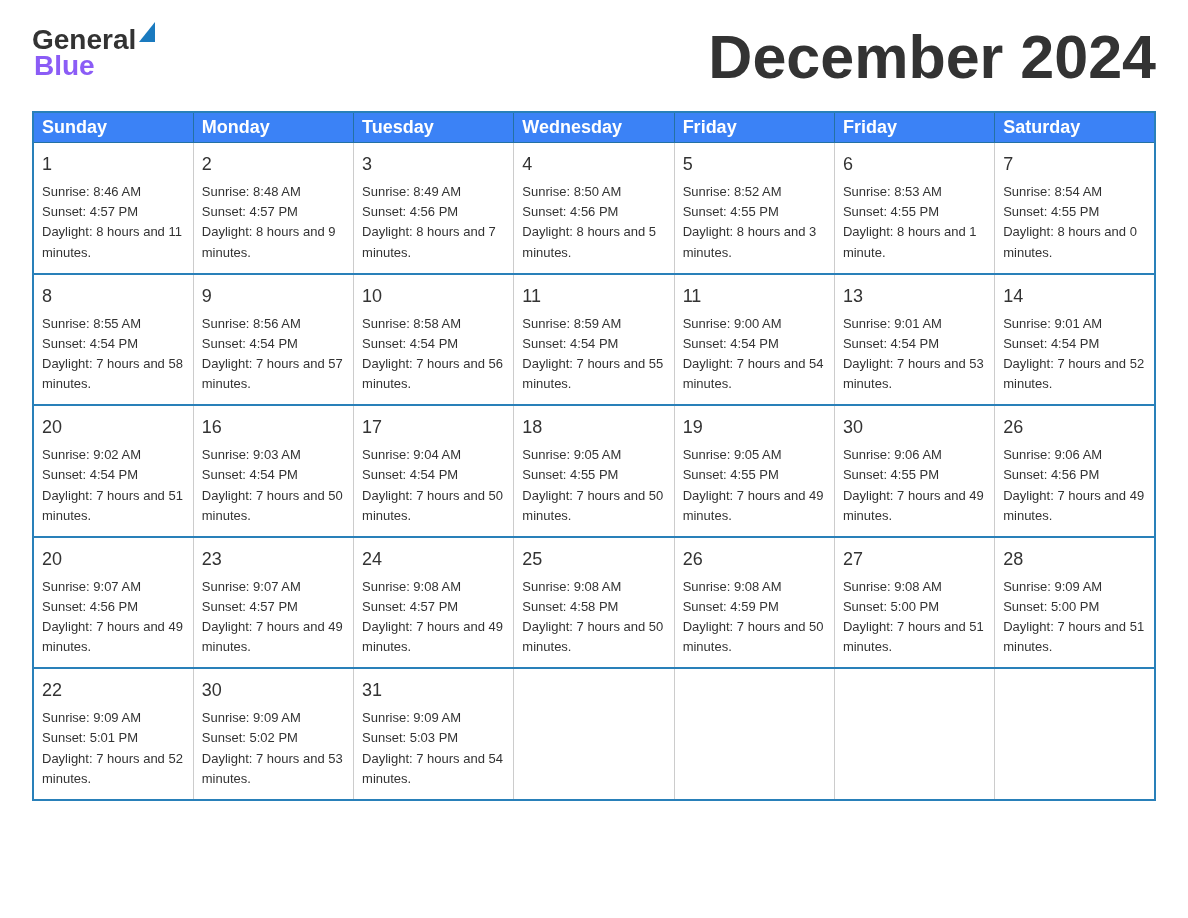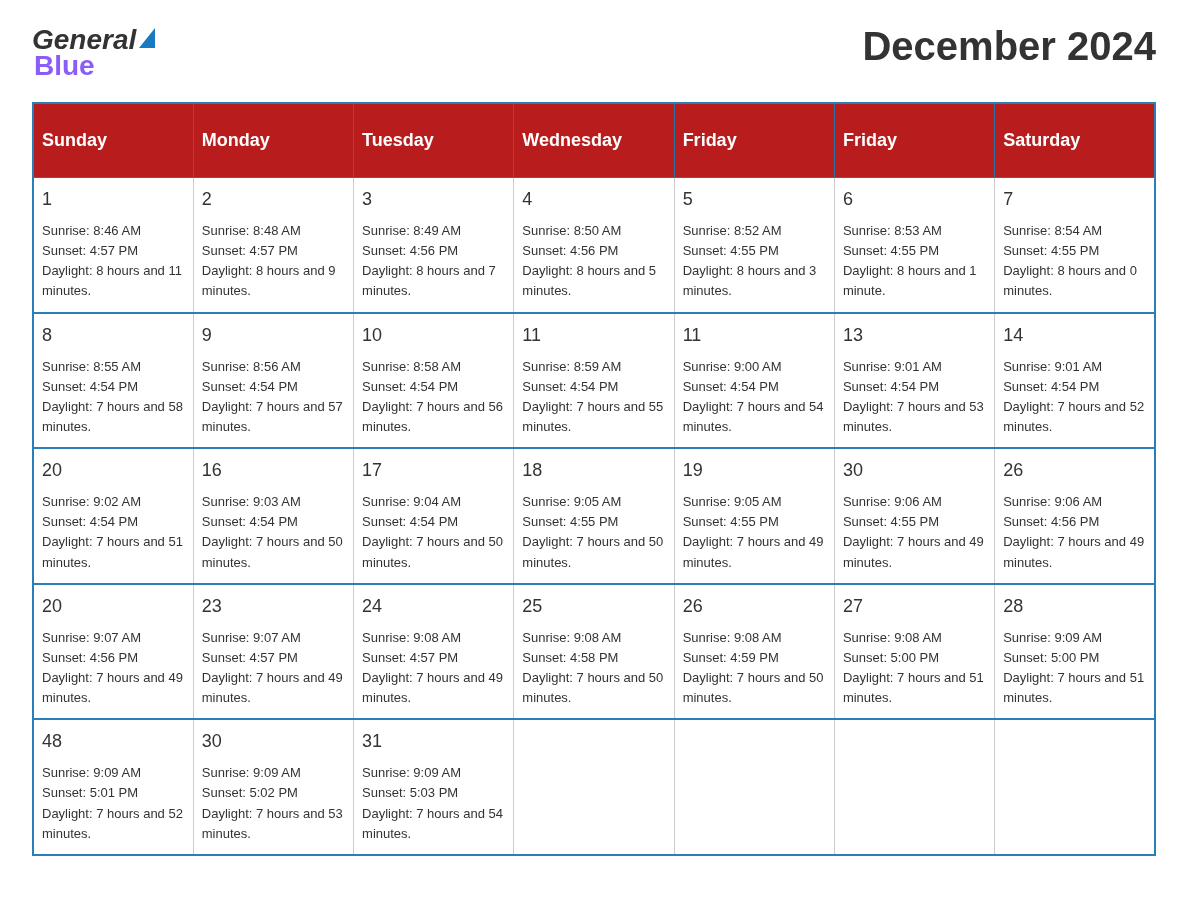--- a/index.html
+++ b/index.html
@@ -19,41 +19,41 @@
     }
     .logo-text-general {
       font-size: 28px;
       font-weight: bold;
       color: #333;
     }
     .title-block {
       text-align: right;
     }
     .month-title {
-      font-size: 40px;
+      font-size: 61px;
       font-weight: bold;
       color: #333;
       line-height: 1.1;
     }
     .location-title {
       font-size: 22px;
       color: #555;
       margin-top: 4px;
     }
     .calendar-table {
       width: 100%;
       border-collapse: collapse;
       border: 2px solid #2980b9;
     }
     .calendar-table th {
-      background-color: #b91c1c;
+      background-color: #3b82f6;
       color: #fff;
       font-size: 18px;
       font-weight: bold;
-      padding: 26px 8px;
+      padding: 4px 8px;
       text-align: left;
       border: 1px solid #2471a3;
     }
     .calendar-table td {
       vertical-align: top;
       padding: 8px 8px 10px 8px;
       border: 1px solid #ccc;
       border-bottom: 2px solid #2980b9;
       font-size: 13px;
       line-height: 1.5;
@@ -67,34 +67,32 @@
       font-size: 18px;
       font-weight: normal;
       display: block;
       margin-bottom: 4px;
       color: #333;
     }
     .day-info {
       color: #333;
       font-size: 13px;
       line-height: 1.55;
-      margin-top: 8px;
     }
     .empty-cell {
       background: #fff;
     }
     .logo-wrapper {
       display: flex;
       flex-direction: column;
       align-items: flex-start;
     }
     .logo-line1 {
       display: flex;
-      align-items: center;
-      font-style: italic;
+      align-items: flex-start;
     }
     .logo-triangle {
       display: inline-block;
       width: 0;
       height: 0;
       border-style: solid;
       border-width: 0 0 20px 16px;
       border-color: transparent transparent #1a7abf transparent;
       margin-left: 3px;
       position: relative;
@@ -252,21 +250,21 @@
           <span class="day-number">27</span>
           <div class="day-info">Sunrise: 9:08 AM<br>Sunset: 5:00 PM<br>Daylight: 7 hours and 51 minutes.</div>
         </td>
         <td>
           <span class="day-number">28</span>
           <div class="day-info">Sunrise: 9:09 AM<br>Sunset: 5:00 PM<br>Daylight: 7 hours and 51 minutes.</div>
         </td>
       </tr>
       <tr>
         <td>
-          <span class="day-number">48</span>
+          <span class="day-number">22</span>
           <div class="day-info">Sunrise: 9:09 AM<br>Sunset: 5:01 PM<br>Daylight: 7 hours and 52 minutes.</div>
         </td>
         <td>
           <span class="day-number">30</span>
           <div class="day-info">Sunrise: 9:09 AM<br>Sunset: 5:02 PM<br>Daylight: 7 hours and 53 minutes.</div>
         </td>
         <td>
           <span class="day-number">31</span>
           <div class="day-info">Sunrise: 9:09 AM<br>Sunset: 5:03 PM<br>Daylight: 7 hours and 54 minutes.</div>
         </td>

